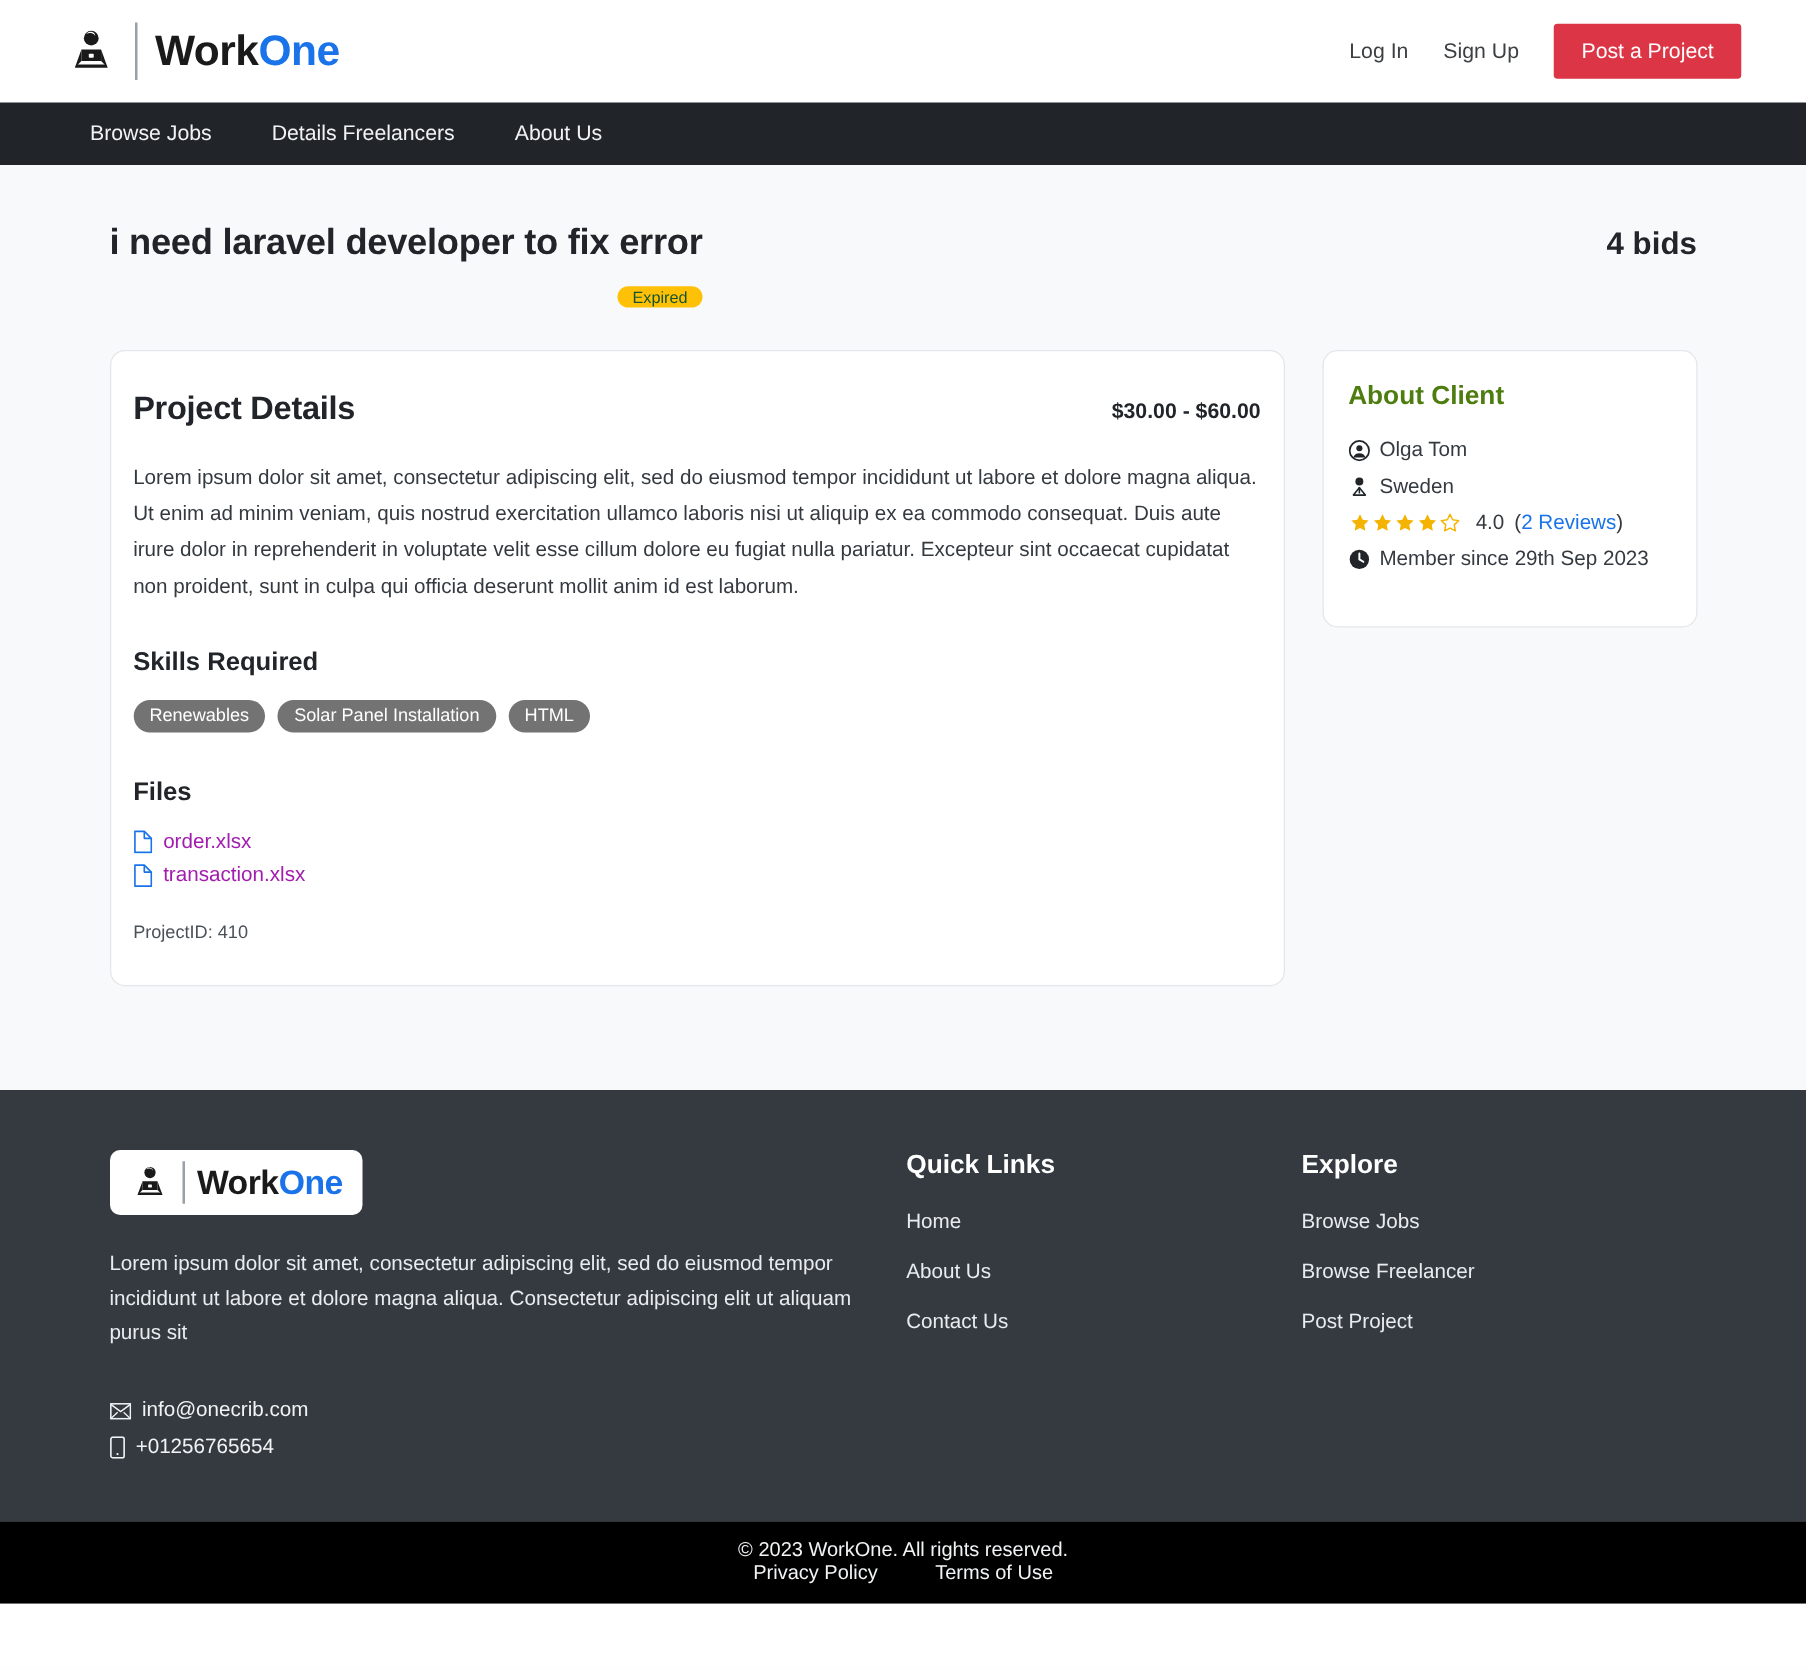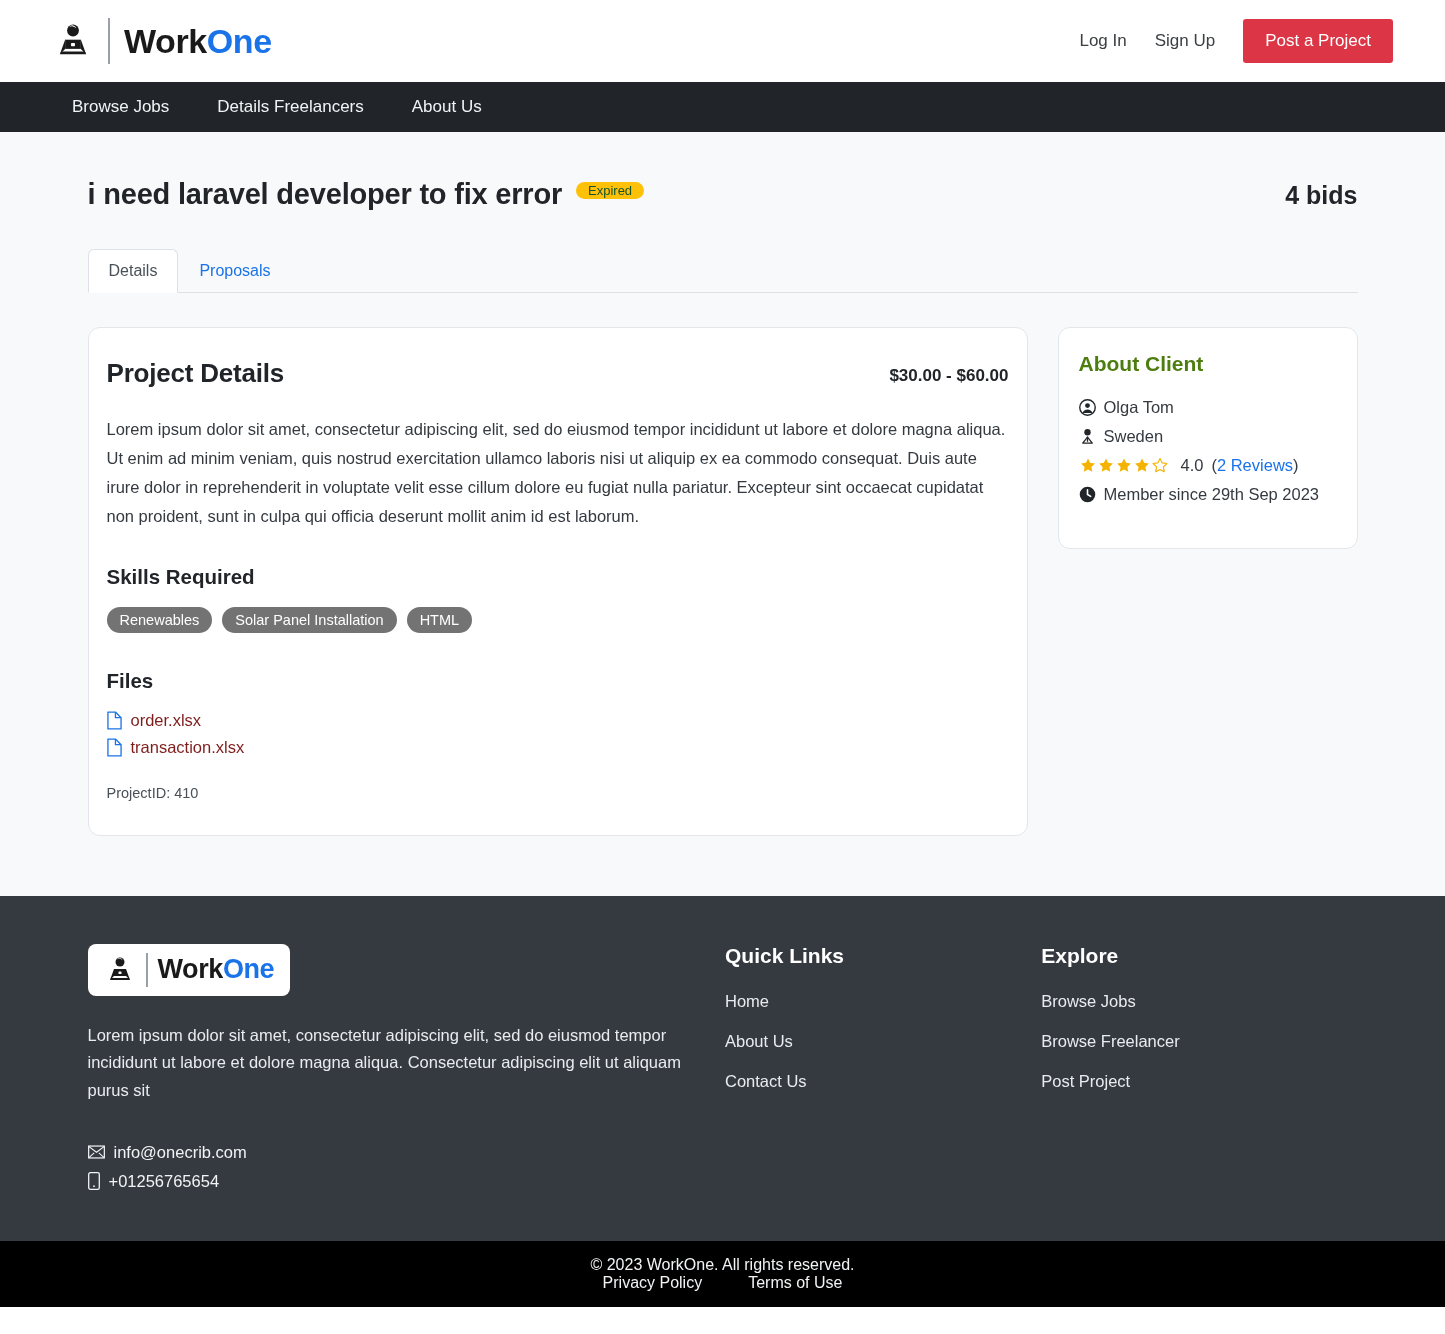--- a/index.html
+++ b/index.html
@@ -80,21 +80,21 @@
     width: 1270px;
     margin: 0 auto;
   }
 
   .page-head {
     display: flex;
     align-items: flex-start;
     justify-content: space-between;
     margin-bottom: 38px;
   }
-  .title-wrap { display: flex; align-items: flex-start; gap: 14px; }
+  .title-wrap { display: flex; align-items: flex-end; gap: 14px; flex-direction: column; }
   .page-title {
     font-size: 29px;
     font-weight: 600;
     color: #212529;
     margin: 0;
     letter-spacing: -0.2px;
   }
   .badge-expired {
     background: #ffc107;
     color: #14532d;
@@ -188,21 +188,21 @@
     white-space: nowrap;
   }
   .files { margin-bottom: 28px; }
   .file-row {
     display: flex;
     align-items: center;
     gap: 9px;
     margin-bottom: 8px;
   }
   .file-link {
-    color: #7f1d1d;
+    color: #a21caf;
     font-size: 16.5px;
   }
   .project-id {
     font-size: 14.5px;
     color: #495057;
   }
 
   
   .side-title {
     font-size: 21px;
@@ -328,24 +328,20 @@
   <div class="container">
 
     <div class="page-head">
       <div class="title-wrap">
         <h1 class="page-title">i need laravel developer to fix error</h1>
         <span class="badge-expired">Expired</span>
       </div>
       <div class="bids-count">4 bids</div>
     </div>
 
-    <div class="tabs">
-      <div class="tab active">Details</div>
-      <div class="tab">Proposals</div>
-    </div>
 
     <div class="cols">
 
       <div class="col-main">
         <div class="card card-main">
           <div class="main-head">
             <h2 class="section-title">Project Details</h2>
             <div class="price">$30.00 - $60.00</div>
           </div>
 

